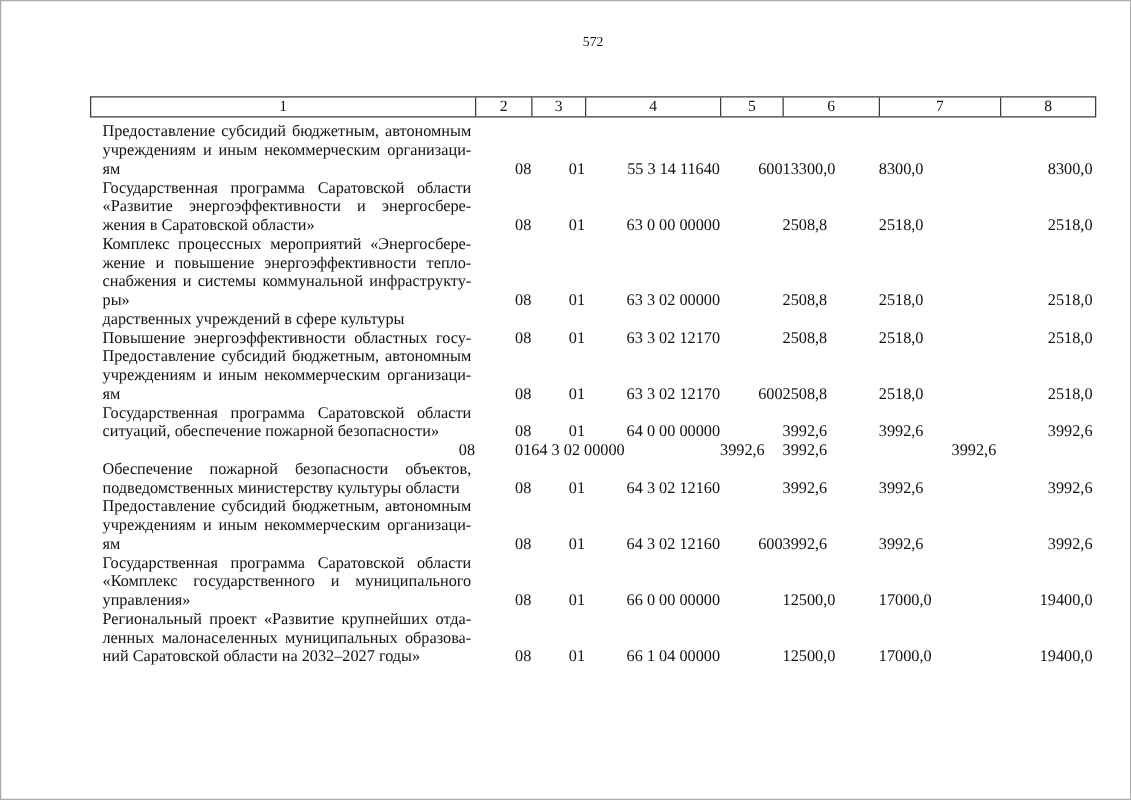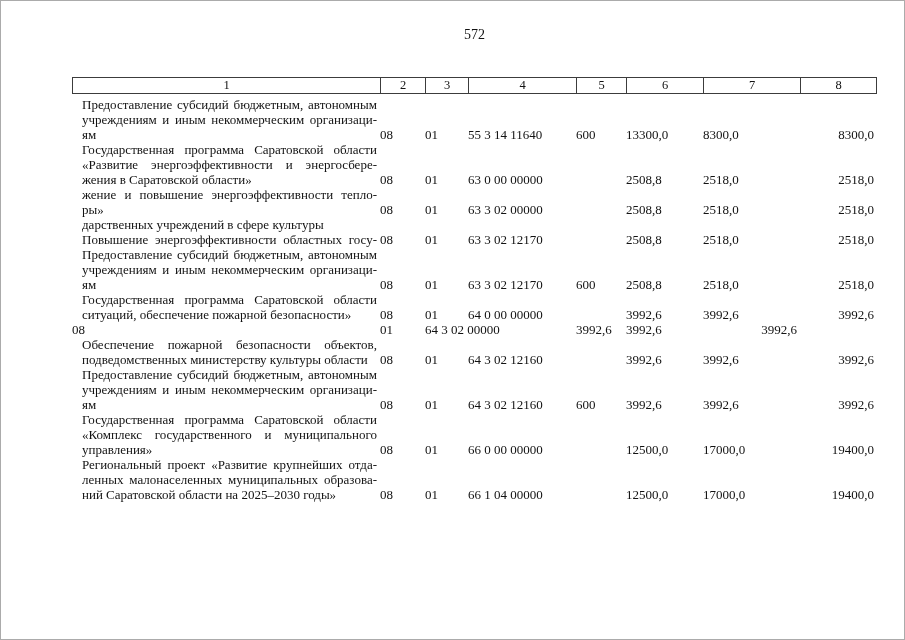--- a/index.html
+++ b/index.html
@@ -17,21 +17,21 @@
     font-family: "Liberation Serif", "DejaVu Serif", serif;
     color: #121212;
     overflow: hidden;
   }
   .page-number {
     position: absolute;
     top: 26px;
     left: 71px;
     width: 805px;
     text-align: center;
-    font-size: 14px;
+    font-size: 11px;
     line-height: 15px;
   }
   .budget-table {
     position: absolute;
     left: 71px;
     top: 76px;
     width: 805px;
   }
   .thead {
     display: grid;
@@ -67,21 +67,21 @@
   .line {
     white-space: nowrap;
     text-align: justify;
     text-align-last: justify;
     line-height: 15px;
   }
   .line-last {
     text-align: center;
     text-align-last: left;
   }
-  .c2, .c3, .c4, .c5 { text-align: left; }
+  .c2, .c3, .c4, .c5 { text-align: right; }
   .c6, .c7 { padding-right: 7px; }
   .c8 { text-align: right; padding-right: 3px; }
 </style>
 </head>
 <body>
 
 <div class="page">
   <div class="page-number">572</div>
 
   <div class="budget-table">
@@ -119,21 +119,23 @@
           <div class="cell c2">08</div>
           <div class="cell c3">01</div>
           <div class="cell c4">63 0 00 00000</div>
           <div class="cell c5"></div>
           <div class="cell c6">2508,8</div>
           <div class="cell c7">2518,0</div>
           <div class="cell c8">2518,0</div>
         </div>
         <div class="row">
           <div class="cell c1">
+            <div class="line">Комплекс процессных мероприятий «Энергосбере-</div>
             <div class="line">жение и повышение энергоэффективности тепло-</div>
+            <div class="line">снабжения и системы коммунальной инфраструкту-</div>
             <div class="line line-last">ры»</div>
           </div>
           <div class="cell c2">08</div>
           <div class="cell c3">01</div>
           <div class="cell c4">63 3 02 00000</div>
           <div class="cell c5"></div>
           <div class="cell c6">2508,8</div>
           <div class="cell c7">2518,0</div>
           <div class="cell c8">2518,0</div>
         </div>
@@ -224,21 +226,21 @@
           <div class="cell c4">66 0 00 00000</div>
           <div class="cell c5"></div>
           <div class="cell c6">12500,0</div>
           <div class="cell c7">17000,0</div>
           <div class="cell c8">19400,0</div>
         </div>
         <div class="row">
           <div class="cell c1">
             <div class="line">Региональный проект «Развитие крупнейших отда-</div>
             <div class="line">ленных малонаселенных муниципальных образова-</div>
-            <div class="line line-last">ний Саратовской области на 2025–2030 годы»</div>
+            <div class="line line-last">ний Саратовской области на 2032–2027 годы»</div>
           </div>
           <div class="cell c2">08</div>
           <div class="cell c3">01</div>
           <div class="cell c4">66 1 04 00000</div>
           <div class="cell c5"></div>
           <div class="cell c6">12500,0</div>
           <div class="cell c7">17000,0</div>
           <div class="cell c8">19400,0</div>
         </div>
       </div>

